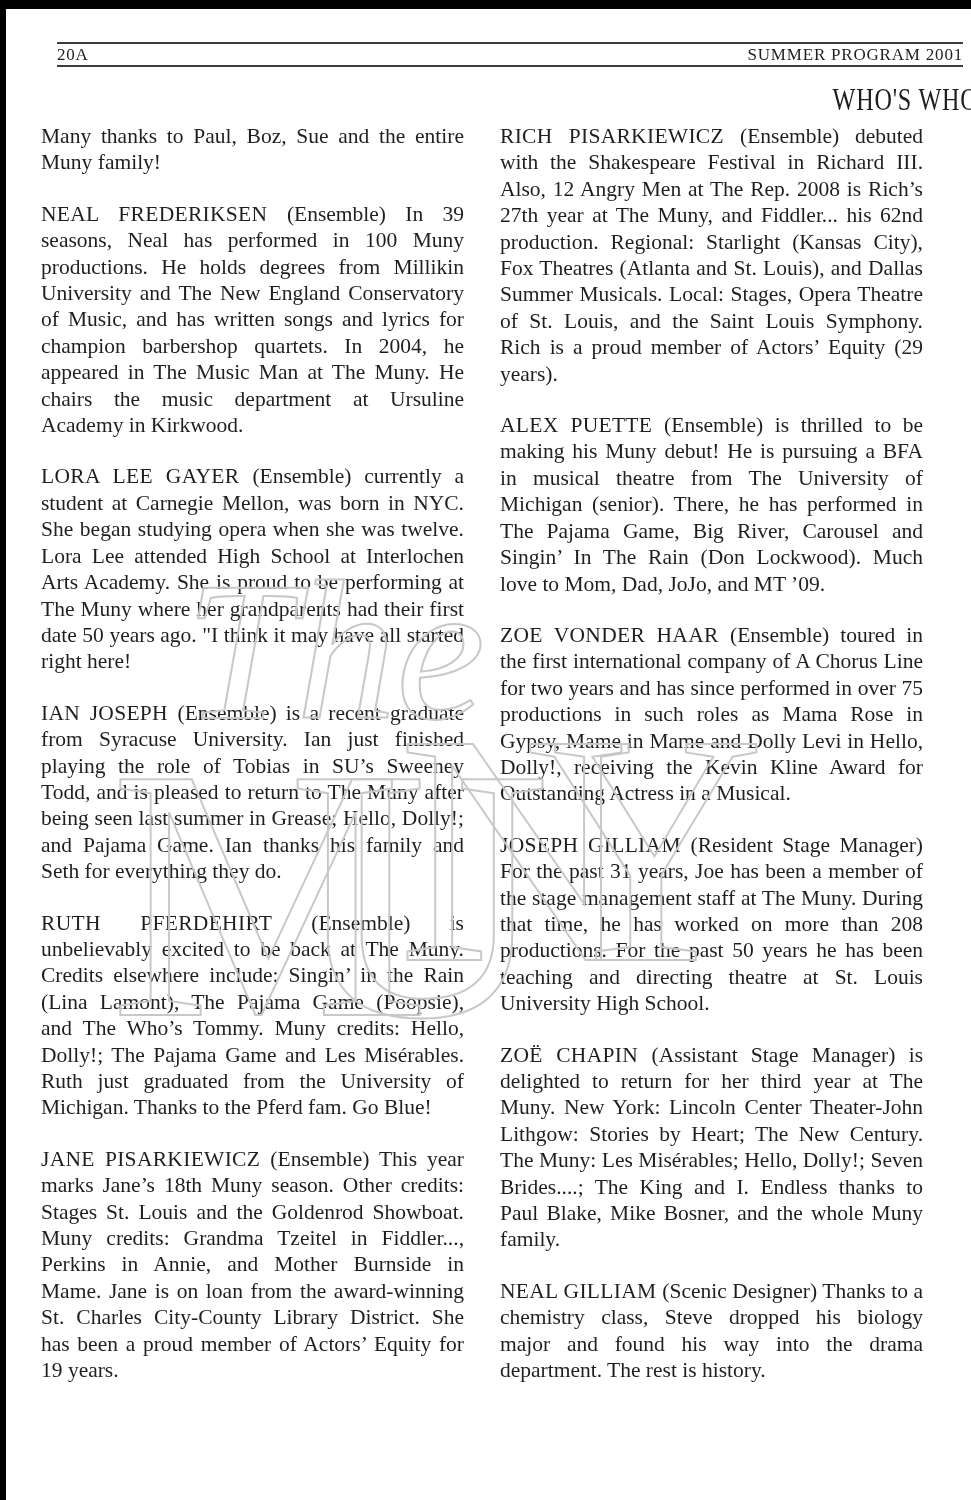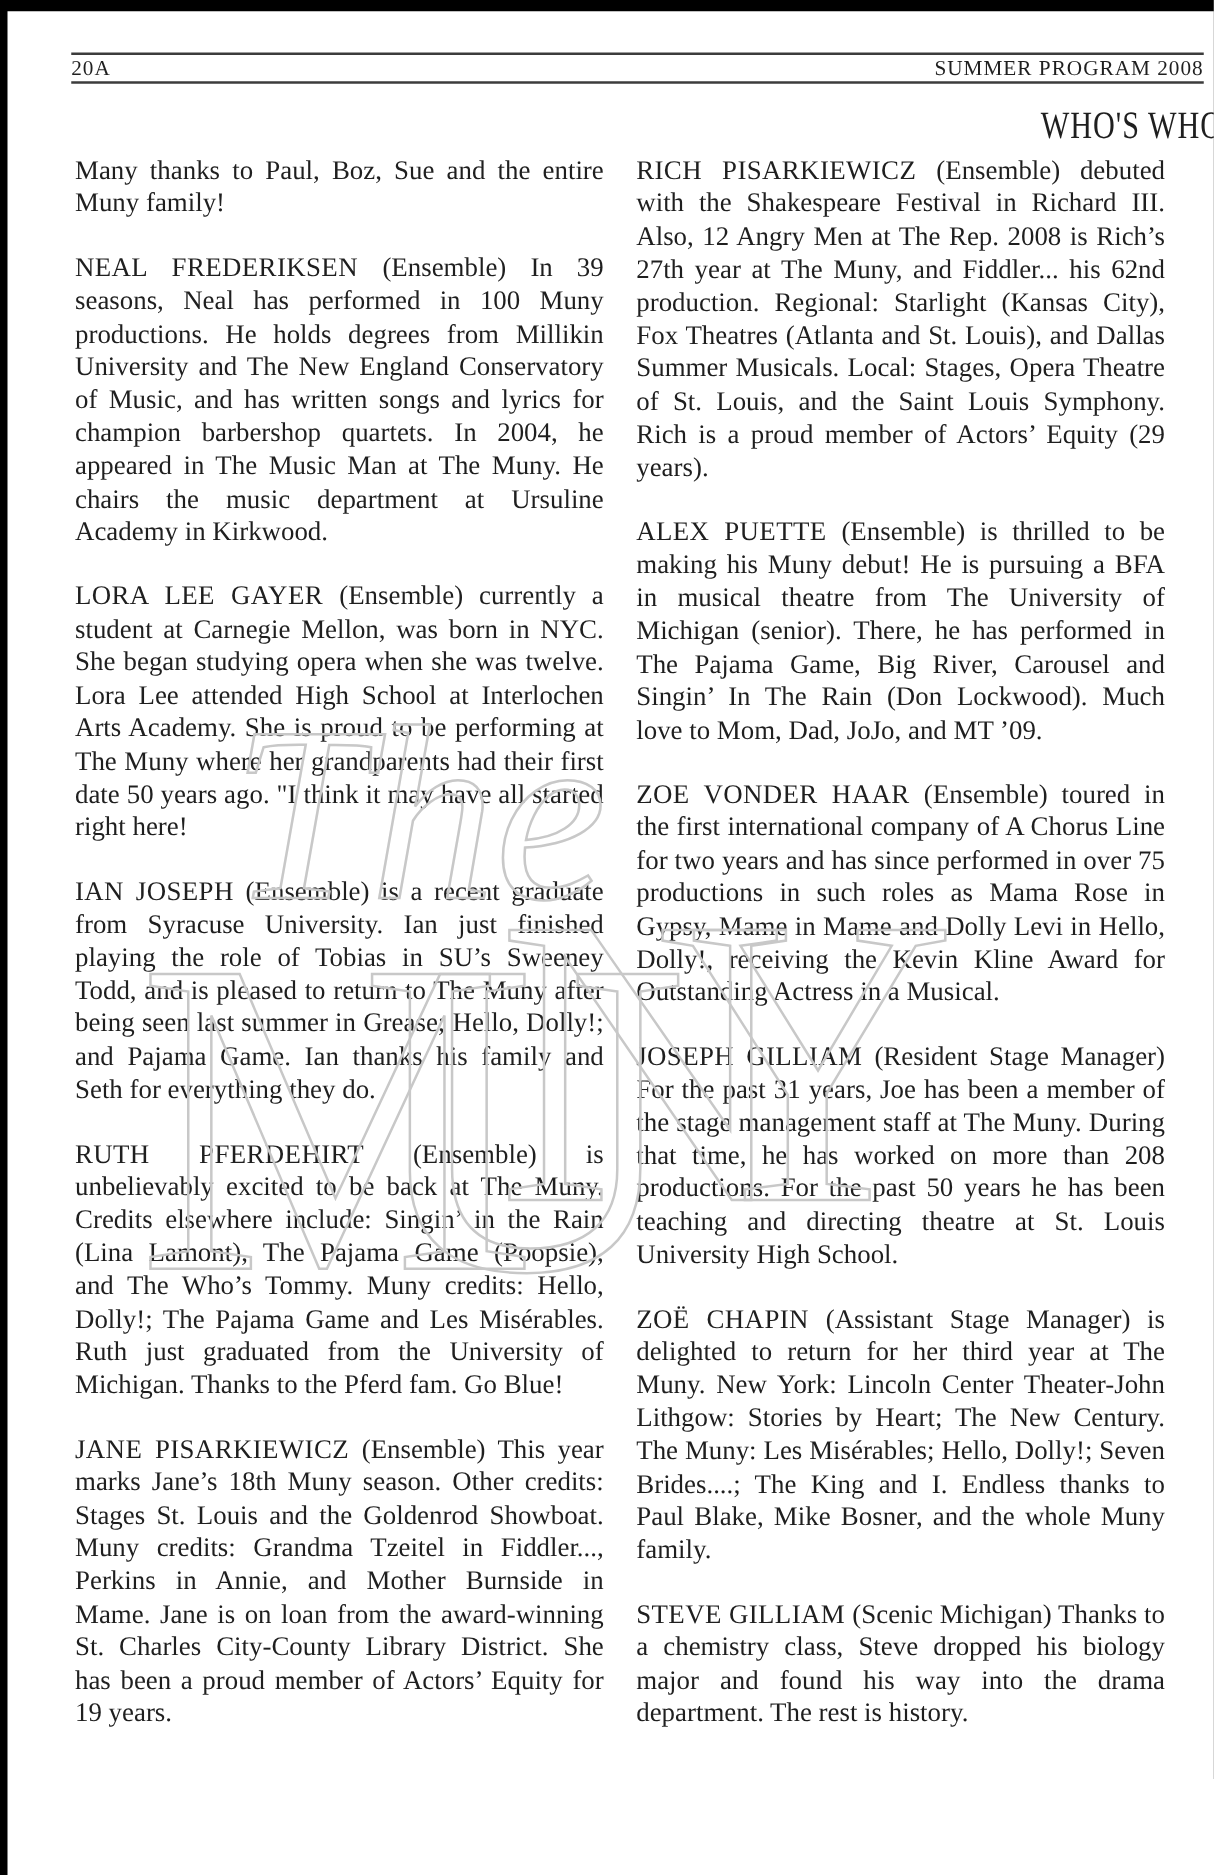--- a/index.html
+++ b/index.html
@@ -17,42 +17,42 @@
     border-top:2px solid #3c3c3c; border-bottom:2px solid #3c3c3c;
     display:flex; justify-content:space-between; align-items:center;
     font-size:17px; letter-spacing:0.8px;
   }
   .page-title {
     position:absolute; top:82px; left:0; width:100%; text-align:right;
     font-size:31px; white-space:nowrap;
   }
   .page-title .squeeze { display:inline-block; transform:scaleX(0.78); letter-spacing:1px; }
   .columns {
-    position:absolute; top:123px; left:60px; display:flex; gap:26px; z-index:1;
+    position:absolute; top:123px; left:41px; display:flex; gap:36px; z-index:1;
   }
   .col { width:423px; font-size:21.5px; line-height:26.4px; text-align:justify; }
   .col p { margin:0 0 25px 0; }
   .col .b { font-weight:normal; letter-spacing:0.3px; }
   .col .i { }
   .watermark {
     position:absolute; top:0; left:0; z-index:3; pointer-events:none;
   }
 </style>
 </head>
 <body>
 
 <div class="page">
 
   <div class="edge-top"></div>
   <div class="edge-left"></div>
   <div class="edge-right"></div>
 
   <div class="header">
     <span>20A</span>
-    <span>SUMMER PROGRAM 2008</span>
+    <span>SUMMER PROGRAM 2001</span>
   </div>
 
   <div class="page-title">
     <span class="squeeze">WHO'S WHO</span>
   </div>
 
   <div class="columns">
     <div class="col">
         <p><span class="n">Many thanks to Paul, Boz, Sue and the entire Muny family!</span></p>
         <p><span class="b">NEAL FREDERIKSEN </span><span class="i">(Ensemble)</span><span class="n"> In 39 seasons, Neal has performed in 100 Muny productions. He holds degrees from Millikin University and The New England Conservatory of Music, and has written songs and lyrics for champion barbershop quartets. In 2004, he appeared in </span><span class="i">The Music Man</span><span class="n"> at The Muny. He chairs the music department at Ursuline Academy in Kirkwood.</span></p>
@@ -60,21 +60,21 @@
         <p><span class="b">IAN JOSEPH </span><span class="i">(Ensemble)</span><span class="n"> is a recent graduate from Syracuse University. Ian just finished playing the role of Tobias in SU’s </span><span class="i">Sweeney Todd</span><span class="n">, and is pleased to return to The Muny after being seen last summer in </span><span class="i">Grease</span><span class="n">; </span><span class="i">Hello, Dolly!</span><span class="n">; and </span><span class="i">Pajama Game</span><span class="n">. Ian thanks his family and Seth for everything they do.</span></p>
         <p><span class="b">RUTH PFERDEHIRT </span><span class="i">(Ensemble)</span><span class="n"> is unbelievably excited to be back at The Muny. Credits elsewhere include: </span><span class="i">Singin’ in the Rain</span><span class="n"> (Lina Lamont), </span><span class="i">The Pajama Game</span><span class="n"> (Poopsie), and </span><span class="i">The Who’s Tommy</span><span class="n">. Muny credits: </span><span class="i">Hello, Dolly!</span><span class="n">; </span><span class="i">The Pajama Game</span><span class="n"> and </span><span class="i">Les Misérables</span><span class="n">. Ruth just graduated from the University of Michigan. Thanks to the Pferd fam. Go Blue!</span></p>
         <p><span class="b">JANE PISARKIEWICZ </span><span class="i">(Ensemble)</span><span class="n"> This year marks Jane’s 18th Muny season. Other credits: Stages St. Louis and the Goldenrod Showboat. Muny credits: Grandma Tzeitel in </span><span class="i">Fiddler...</span><span class="n">, Perkins in </span><span class="i">Annie</span><span class="n">, and Mother Burnside in </span><span class="i">Mame</span><span class="n">. Jane is on loan from the award-winning St. Charles City-County Library District. She has been a proud member of Actors’ Equity for 19 years.</span></p>
       </div>
     <div class="col">
         <p><span class="b">RICH PISARKIEWICZ </span><span class="i">(Ensemble)</span><span class="n"> debuted with the Shakespeare Festival in </span><span class="i">Richard III</span><span class="n">. Also, </span><span class="i">12 Angry Men</span><span class="n"> at The Rep. 2008 is Rich’s 27th year at The Muny, and </span><span class="i">Fiddler...</span><span class="n"> his 62nd production. Regional: Starlight (Kansas City), Fox Theatres (Atlanta and St. Louis), and Dallas Summer Musicals. Local: Stages, Opera Theatre of St. Louis, and the Saint Louis Symphony. Rich is a proud member of Actors’ Equity (29 years).</span></p>
         <p><span class="b">ALEX PUETTE </span><span class="i">(Ensemble)</span><span class="n"> is thrilled to be making his Muny debut! He is pursuing a BFA in musical theatre from The University of Michigan (senior). There, he has performed in </span><span class="i">The Pajama Game</span><span class="n">, </span><span class="i">Big River</span><span class="n">, </span><span class="i">Carousel</span><span class="n"> and </span><span class="i">Singin’ In The Rain</span><span class="n"> (Don Lockwood). Much love to Mom, Dad, JoJo, and MT ’09.</span></p>
         <p><span class="b">ZOE VONDER HAAR </span><span class="i">(Ensemble)</span><span class="n"> toured in the first international company of </span><span class="i">A Chorus Line</span><span class="n"> for two years and has since performed in over 75 productions in such roles as Mama Rose in </span><span class="i">Gypsy</span><span class="n">, Mame in </span><span class="i">Mame</span><span class="n"> and Dolly Levi in </span><span class="i">Hello, Dolly!</span><span class="n">, receiving the Kevin Kline Award for Outstanding Actress in a Musical.</span></p>
         <p><span class="b">JOSEPH GILLIAM </span><span class="i">(Resident Stage Manager)</span><span class="n"> For the past 31 years, Joe has been a member of the stage management staff at The Muny. During that time, he has worked on more than 208 productions. For the past 50 years he has been teaching and directing theatre at St. Louis University High School.</span></p>
         <p><span class="b">ZOË CHAPIN </span><span class="i">(Assistant Stage Manager)</span><span class="n"> is delighted to return for her third year at The Muny. New York: Lincoln Center Theater-</span><span class="i">John Lithgow: Stories by Heart</span><span class="n">; </span><span class="i">The New Century</span><span class="n">. The Muny: </span><span class="i">Les Misérables</span><span class="n">; </span><span class="i">Hello, Dolly!</span><span class="n">; </span><span class="i">Seven Brides....</span><span class="n">; </span><span class="i">The King and I</span><span class="n">. Endless thanks to Paul Blake, Mike Bosner, and the whole Muny family.</span></p>
-        <p><span class="b">STEVE GILLIAM </span><span class="i">(Scenic Michigan)</span><span class="n"> Thanks to a chemistry class, Steve dropped his biology major and found his way into the drama department. The rest is history.</span></p>
+        <p><span class="b">NEAL GILLIAM </span><span class="i">(Scenic Designer)</span><span class="n"> Thanks to a chemistry class, Steve dropped his biology major and found his way into the drama department. The rest is history.</span></p>
       </div>
   </div>
 
   <svg class="watermark" width="971" height="1500" viewBox="0 0 971 1500" aria-hidden="true">
     <g fill="none" stroke="#c8c8c8" stroke-width="2" font-family="Liberation Serif, DejaVu Serif, serif">
       <text x="185" y="718" font-size="200" font-style="italic">The</text>
       <text x="110" y="1015" font-size="360" letter-spacing="-140">MU</text>
       <text x="398" y="960" font-size="330" letter-spacing="-110">NY</text>
     </g>
   </svg>

